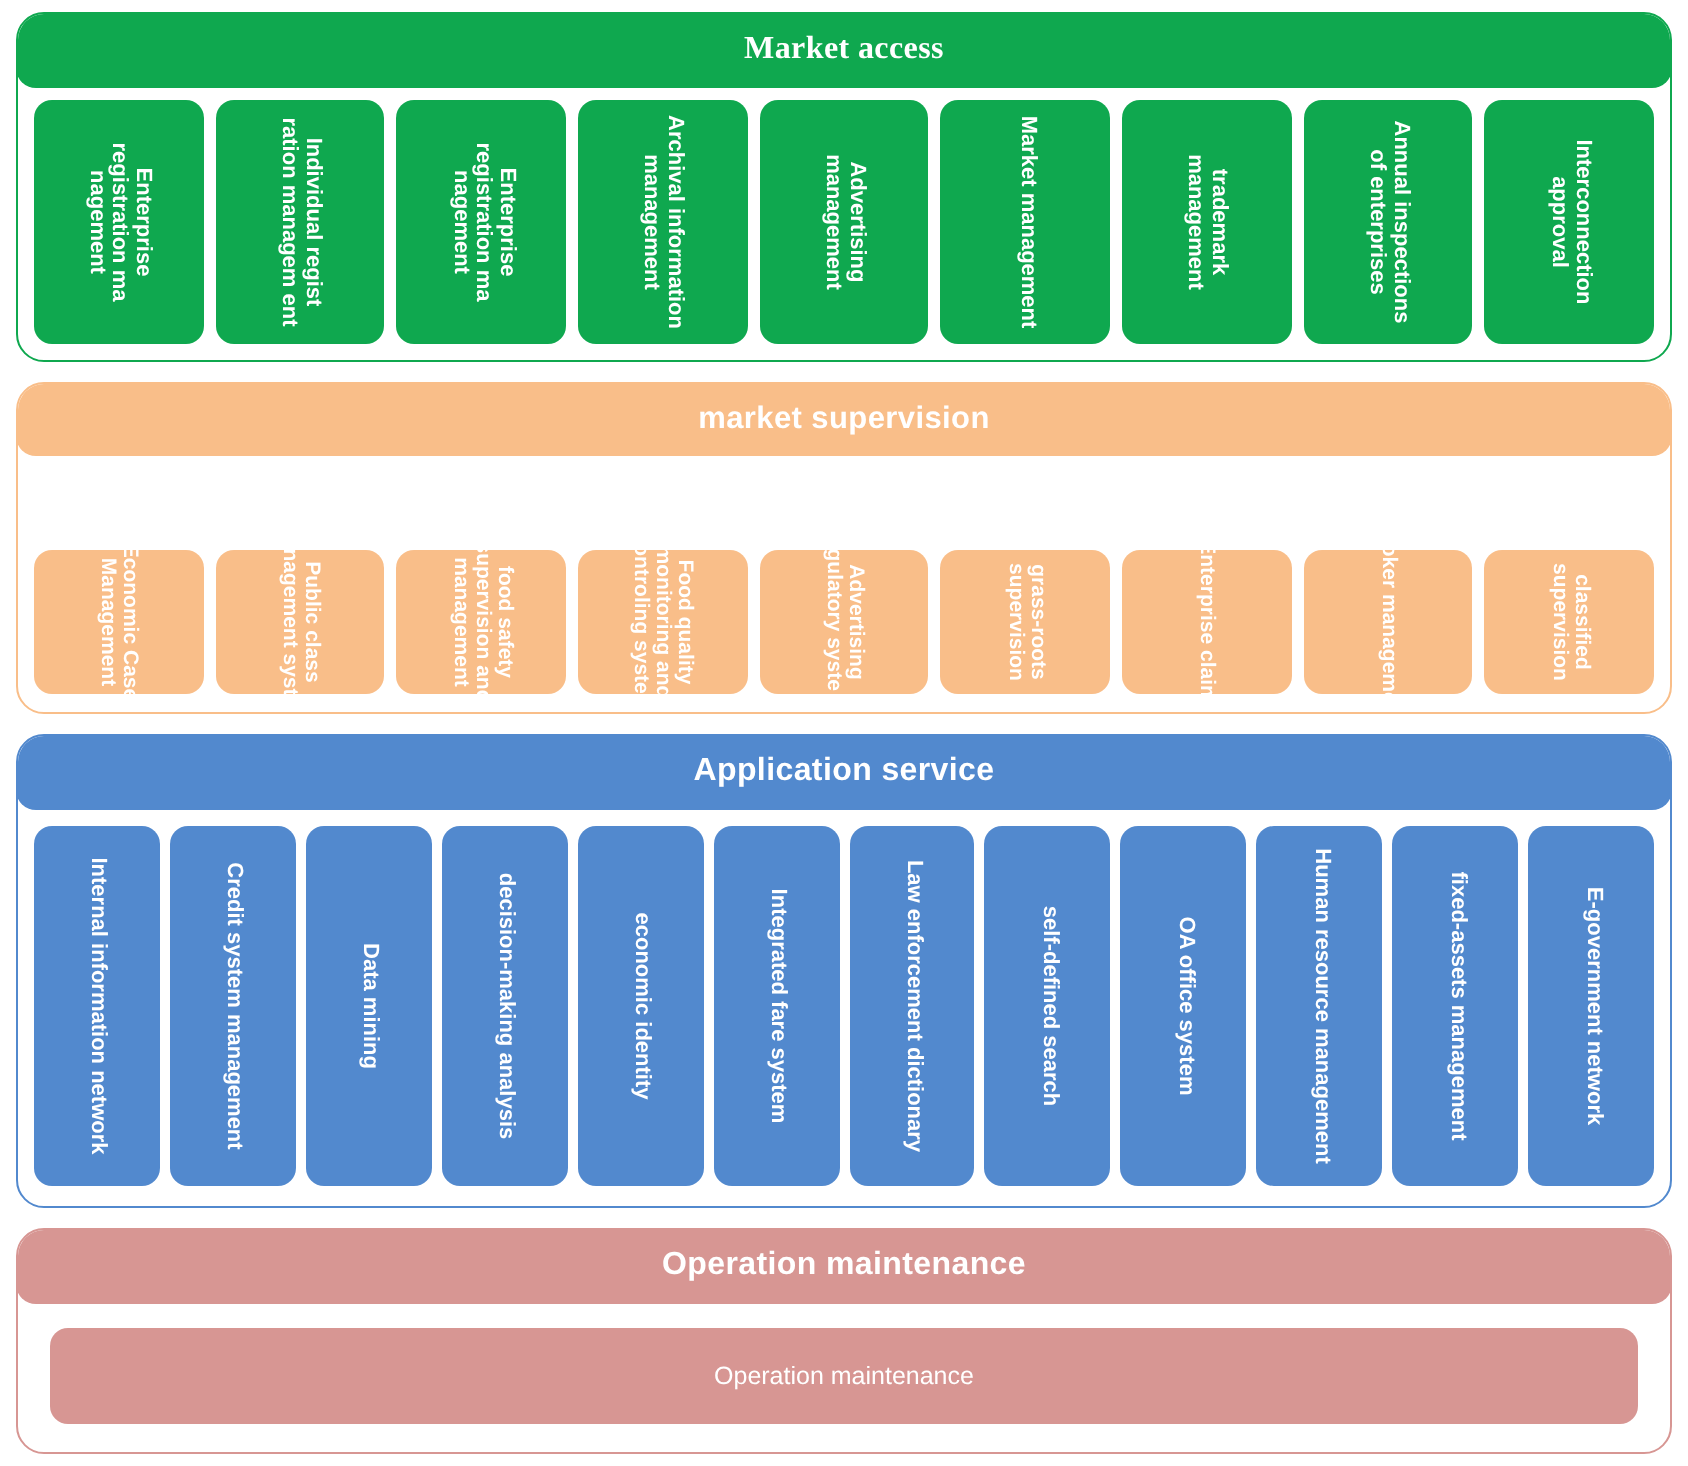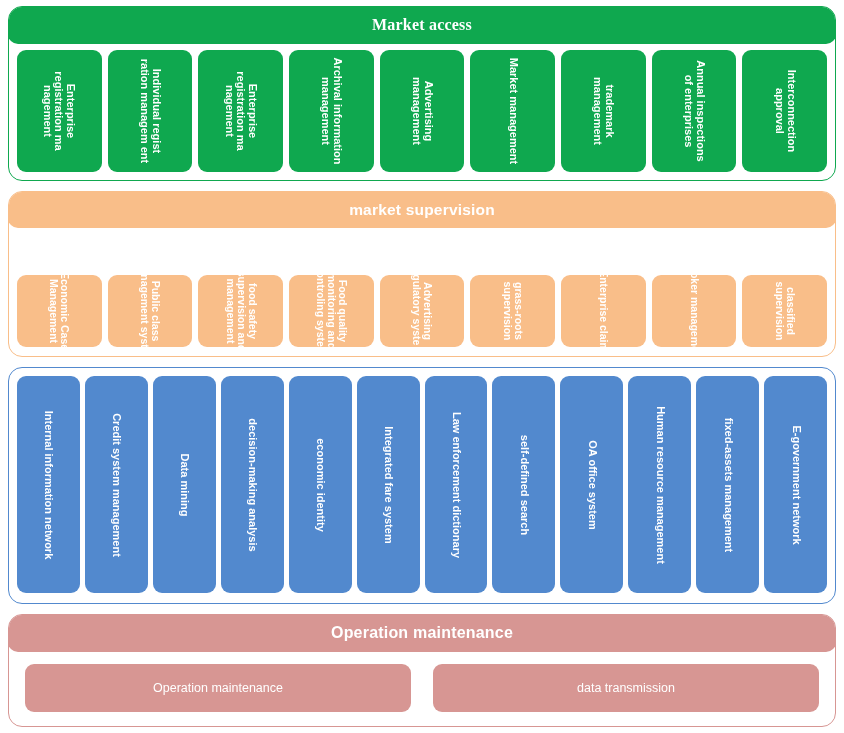--- a/index.html
+++ b/index.html
@@ -233,20 +233,21 @@
       <div class="chip-v">
           <span class="chip-text">Broker management</span>
         </div>
       <div class="chip-v">
           <span class="chip-text">classified supervision</span>
         </div>
     </div>
   </div>
 
   <div class="section" id="sec-application-service">
+    <div class="section-header">Application service</div>
     <div class="section-body">
       <div class="chip-v">
           <span class="chip-text">Internal information network</span>
         </div>
       <div class="chip-v">
           <span class="chip-text">Credit system management</span>
         </div>
       <div class="chip-v">
           <span class="chip-text">Data mining</span>
         </div>
@@ -277,17 +278,16 @@
       <div class="chip-v">
           <span class="chip-text">E-government network</span>
         </div>
     </div>
   </div>
 
   <div class="section" id="sec-operation-maintenance">
     <div class="section-header">Operation maintenance</div>
     <div class="section-body">
       <div class="chip-h">Operation maintenance</div>
-      <div class="chip-h">data transmission</div>
     </div>
   </div>
 
 </div>
 
 </body></html>

